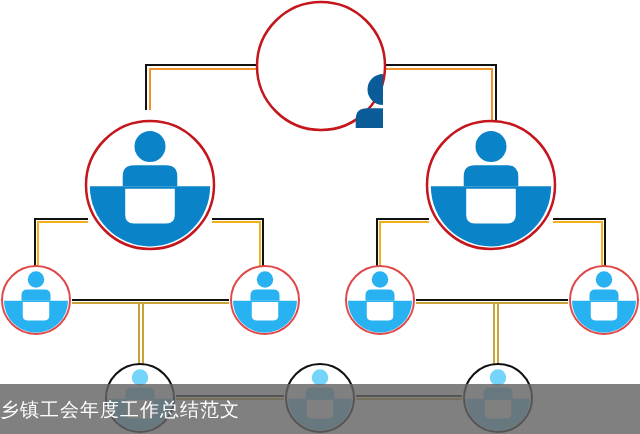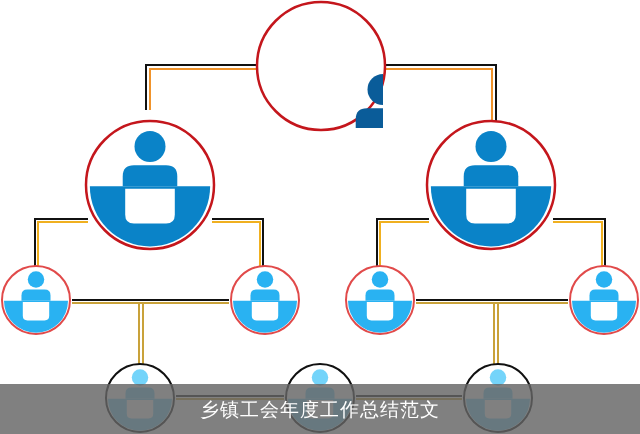--- a/index.html
+++ b/index.html
@@ -1,19 +1,19 @@
 <!DOCTYPE html>
 <html><head>
 <meta charset="utf-8">
 <style>
   html, body { margin:0; padding:0; }
   body { width:640px; height:434px; position:relative; overflow:hidden; background:#ffffff; font-family:"DejaVu Sans", sans-serif; }
   #diagram { position:absolute; left:0; top:0; width:640px; height:434px; }
   .banner { position:absolute; left:0; top:384px; width:640px; height:50px; background:rgba(100,100,100,0.82); }
-  .banner-title { position:absolute; left:0; top:0; width:640px; height:44px; line-height:50px; text-align:center; color:#ffffff; font-size:19px; letter-spacing:1px; font-family:"DejaVu Sans", sans-serif; }
+  .banner-title { position:absolute; left:0; top:0; width:640px; height:44px; line-height:50px; text-align:left; color:#ffffff; font-size:19px; letter-spacing:1px; font-family:"DejaVu Sans", sans-serif; }
 </style>
 </head>
 <body>
 
 <svg id="diagram" viewBox="0 0 640 434" xmlns="http://www.w3.org/2000/svg">
   <defs>
 
     <symbol id="person" viewBox="-1 -1 2 2">
 
       <path d="M -0.97 0.02 L 0.97 0.02 A 0.97 0.97 0 0 1 -0.97 0.02 Z" class="fillc"></path>

